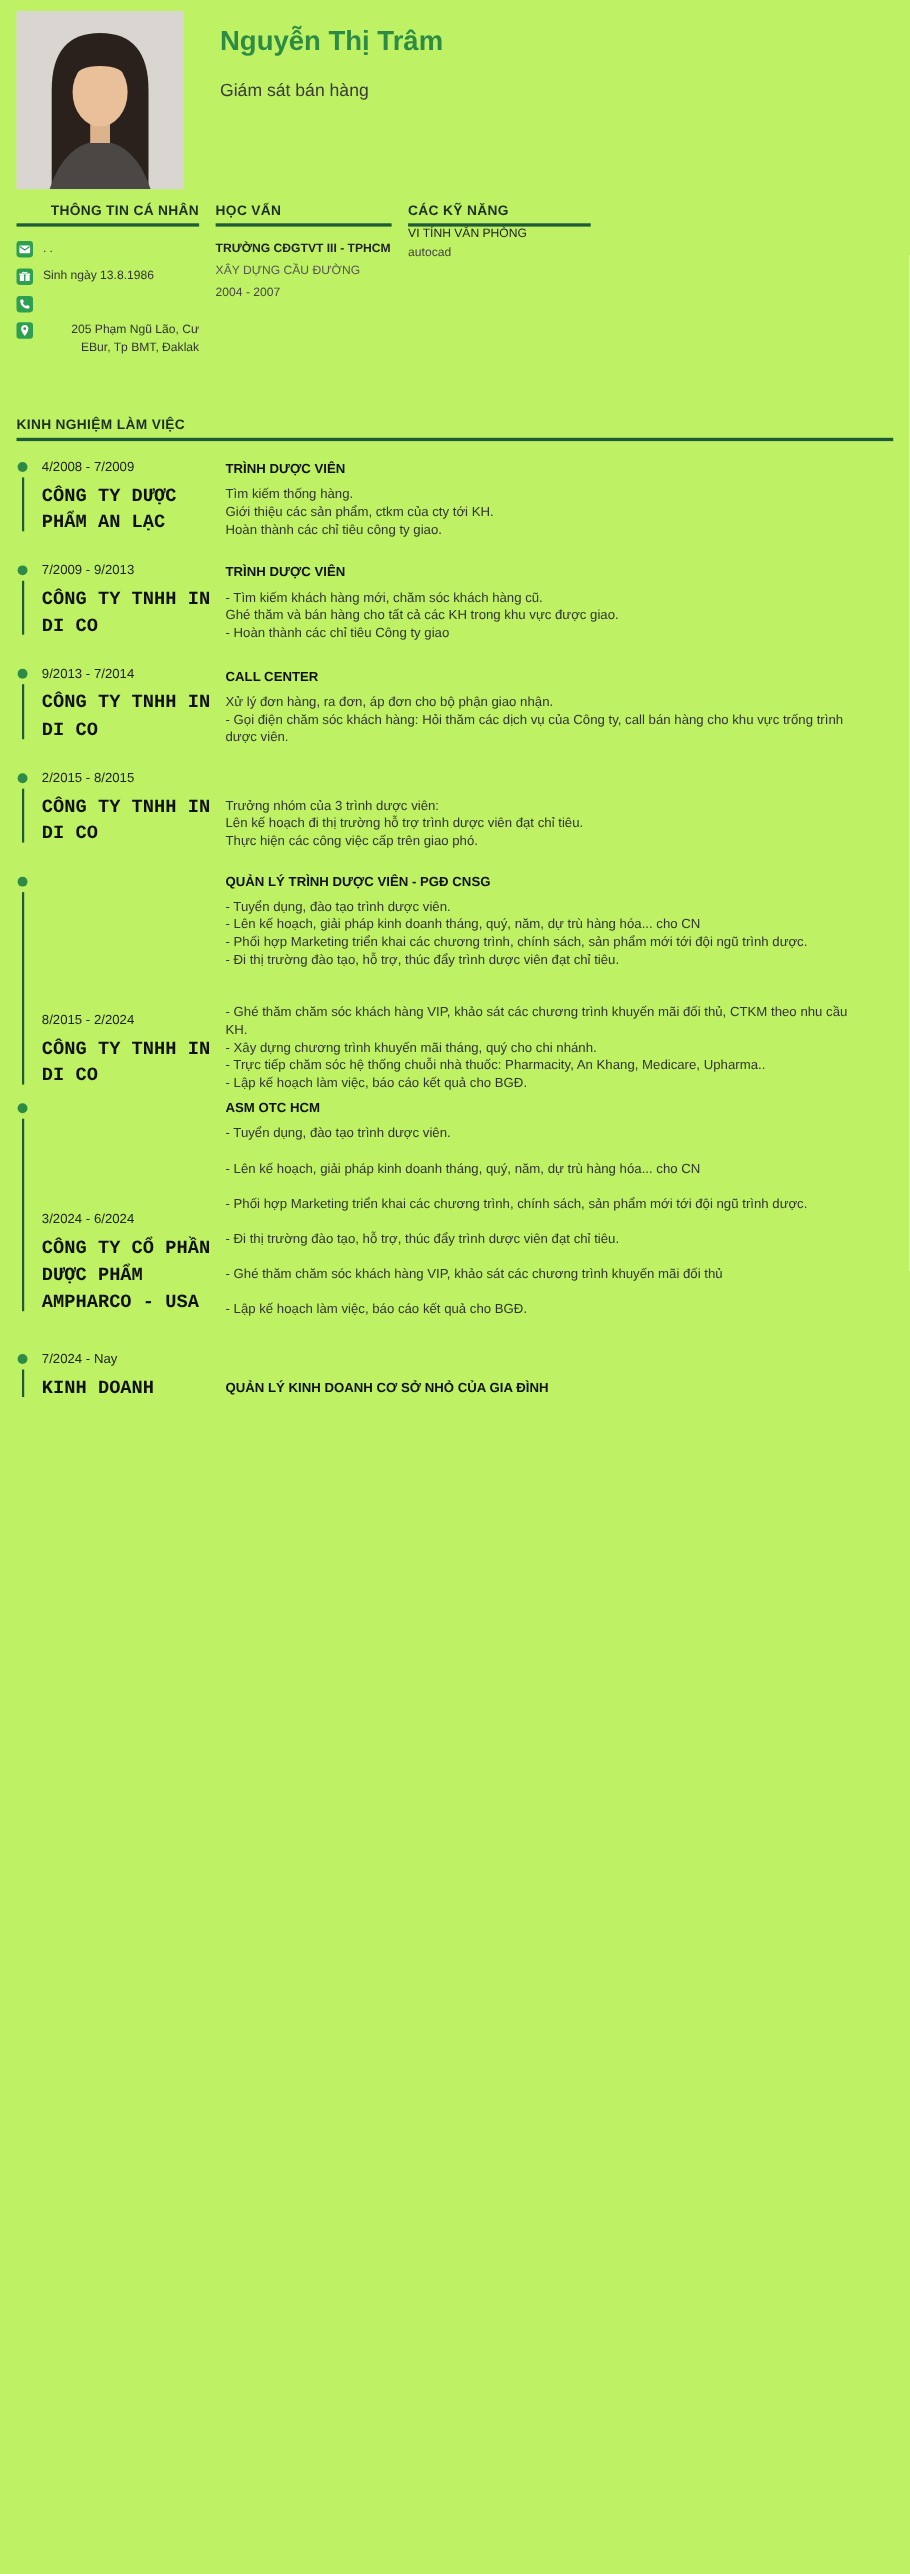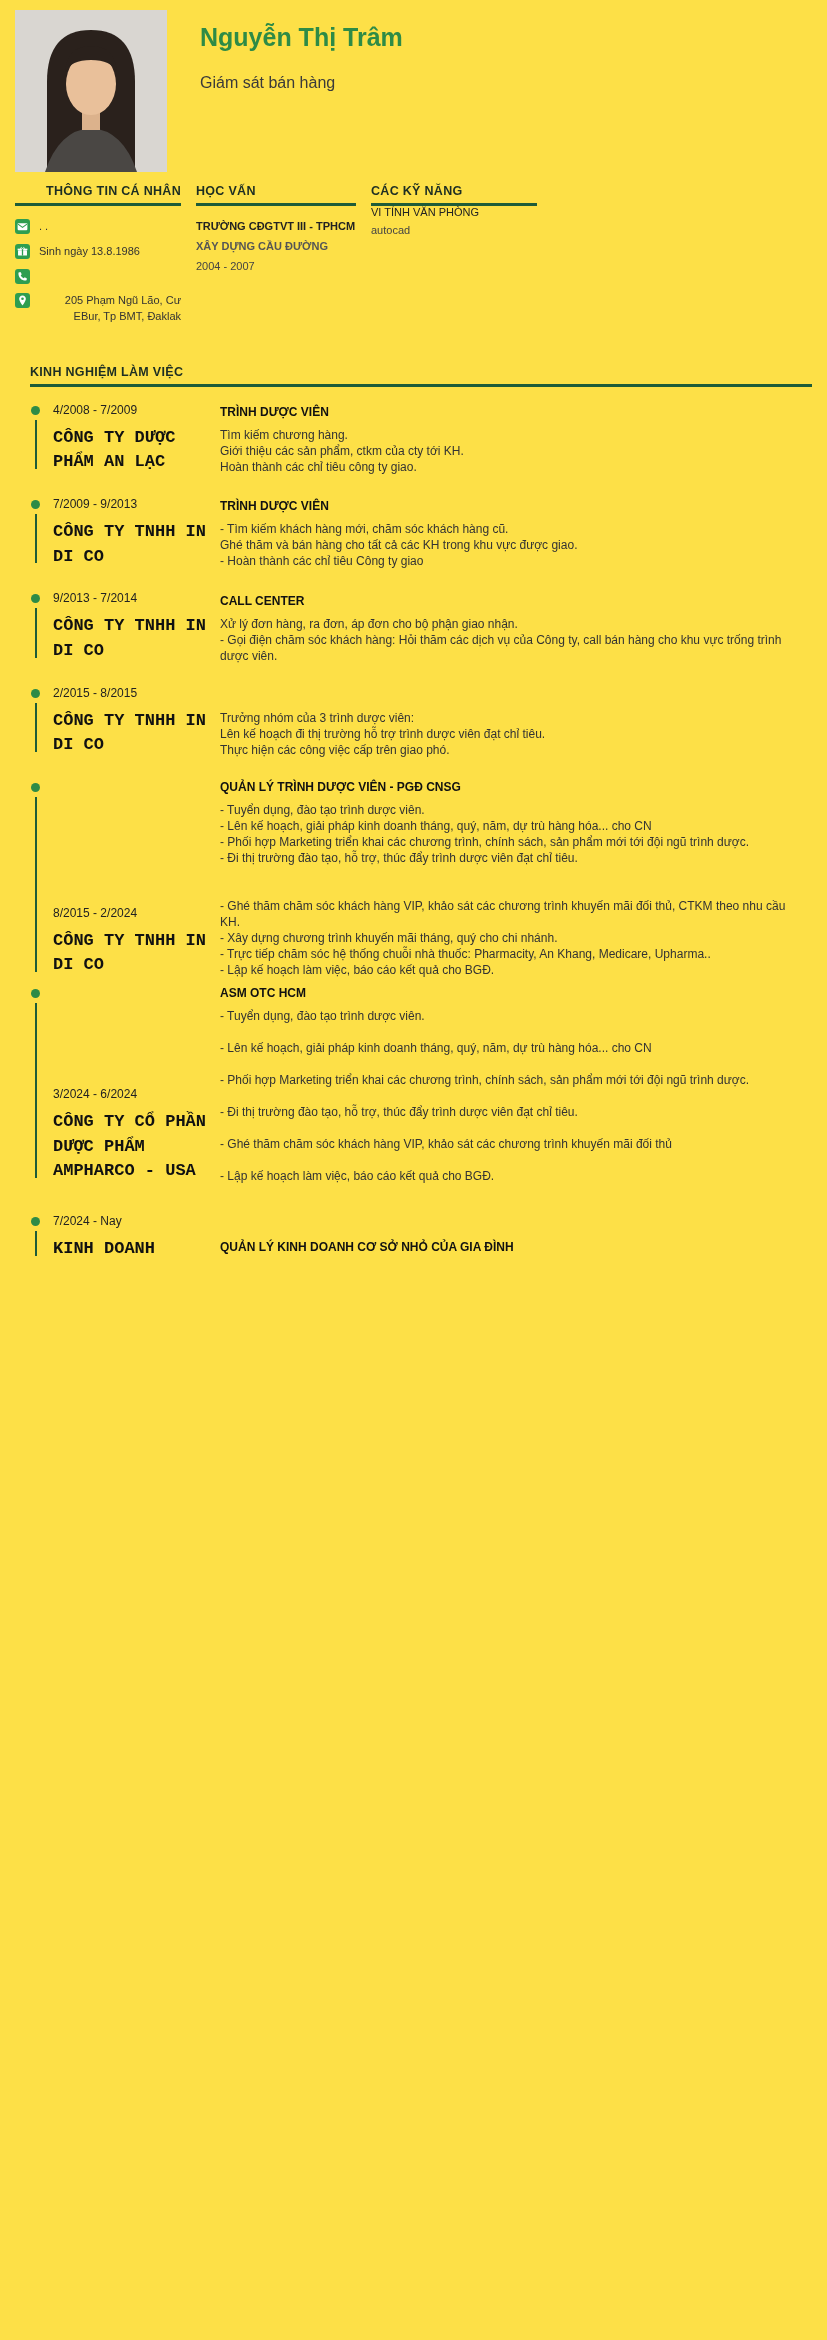--- a/index.html
+++ b/index.html
@@ -6,21 +6,21 @@
     --accent:#2e8b46;
     --bar:#1e5c38;
     --icon-green:#2e9e50;
     --text-dark:#222222;
     --text-mid:#333333;
     --text-gray:#555555;
   }
   *{box-sizing:border-box;}
   html,body{margin:0;padding:0;background:#ffffff;}
   body{font-family:"Liberation Sans","DejaVu Sans",sans-serif;color:var(--text-dark);}
-  .page{width:827px;min-height:2340px;background:#fde047;position:relative;}
+  .page{width:827px;min-height:2340px;background:#bef264;position:relative;}
 
   
   .header{display:flex;padding:10px 15px 0 15px;}
   .photo{width:152px;height:162px;flex:none;overflow:hidden;background:#d9d6d1;}
   .header-text{padding-left:33px;padding-top:13px;}
   .name{margin:0;font-size:25px;font-weight:bold;color:var(--accent);}
   .job-title{margin-top:22px;font-size:16px;color:#3a3a3a;}
 
   
   .sec-head{font-size:12.5px;font-weight:bold;color:#1d2e23;letter-spacing:.3px;
@@ -33,27 +33,27 @@
   .col-3{width:166px;flex:none;}
 
   .personal-items{margin-top:13px;}
   .p-item{display:flex;align-items:flex-start;margin-bottom:9px;}
   .p-icon{width:15px;height:15px;border-radius:3px;background:var(--icon-green);
           display:inline-flex;align-items:center;justify-content:center;flex:none;margin-right:9px;}
   .p-icon svg{width:13px;height:13px;display:block;}
   .p-text{font-size:11px;color:var(--text-mid);line-height:1.45;min-height:11px;}
 
   .edu-school{margin-top:14px;font-size:11px;font-weight:bold;color:#222;}
-  .edu-major{margin-top:8px;font-size:11px;color:var(--text-gray);font-weight:bold;}
+  .edu-major{margin-top:8px;font-size:11px;color:var(--text-gray);}
   .edu-years{margin-top:8px;font-size:11px;color:#444;}
   .skill-primary{font-size:11px;font-weight:normal;color:#222;}
   .skill-secondary{margin-top:6px;font-size:11px;color:#444;}
 
   
-  .experience{margin-top:31px;padding-left:15px;}
+  .experience{margin-top:45px;}
   .experience .sec-head{margin:0 15px;}
   .xp-list{margin-top:16px;padding:0 15px;}
   .xp-entry{position:relative;display:flex;padding-left:23px;margin-bottom:22px;min-height:46px;align-items:flex-end;}
   .xp-entry:nth-child(5){margin-bottom:8px;}
   .xp-entry:nth-child(6){margin-bottom:30px;}
   .xp-dot{position:absolute;left:1px;top:3px;width:9px;height:9px;border-radius:50%;background:var(--accent);}
   .xp-vline{position:absolute;left:4.5px;top:17px;bottom:6px;width:2px;background:var(--bar);}
   .xp-left{width:167px;flex:none;padding-right:10px;}
   .xp-date{font-size:12px;color:#222;}
   .xp-company{margin-top:9px;font-size:17px;font-weight:bold;color:#111;line-height:1.45;font-family:Liberation Mono, monospace;}
@@ -146,21 +146,21 @@
         <div class="xp-entry">
           <span class="xp-dot"></span>
           <span class="xp-vline"></span>
           <div class="xp-left">
             <div class="xp-date">4/2008 - 7/2009</div>
             <div class="xp-company">CÔNG TY DƯỢC PHẨM AN LẠC</div>
           </div>
           <div class="xp-right">
             <div class="xp-role">TRÌNH DƯỢC VIÊN</div>
             <div class="xp-desc">
-              <div class="desc-line">Tìm kiếm chương hàng.</div>
+              <div class="desc-line">Tìm kiếm thống hàng.</div>
               <div class="desc-line">Giới thiệu các sản phẩm, ctkm của cty tới KH.</div>
               <div class="desc-line">Hoàn thành các chỉ tiêu công ty giao.</div>
             </div>
           </div>
         </div>
         <div class="xp-entry">
           <span class="xp-dot"></span>
           <span class="xp-vline"></span>
           <div class="xp-left">
             <div class="xp-date">7/2009 - 9/2013</div>

